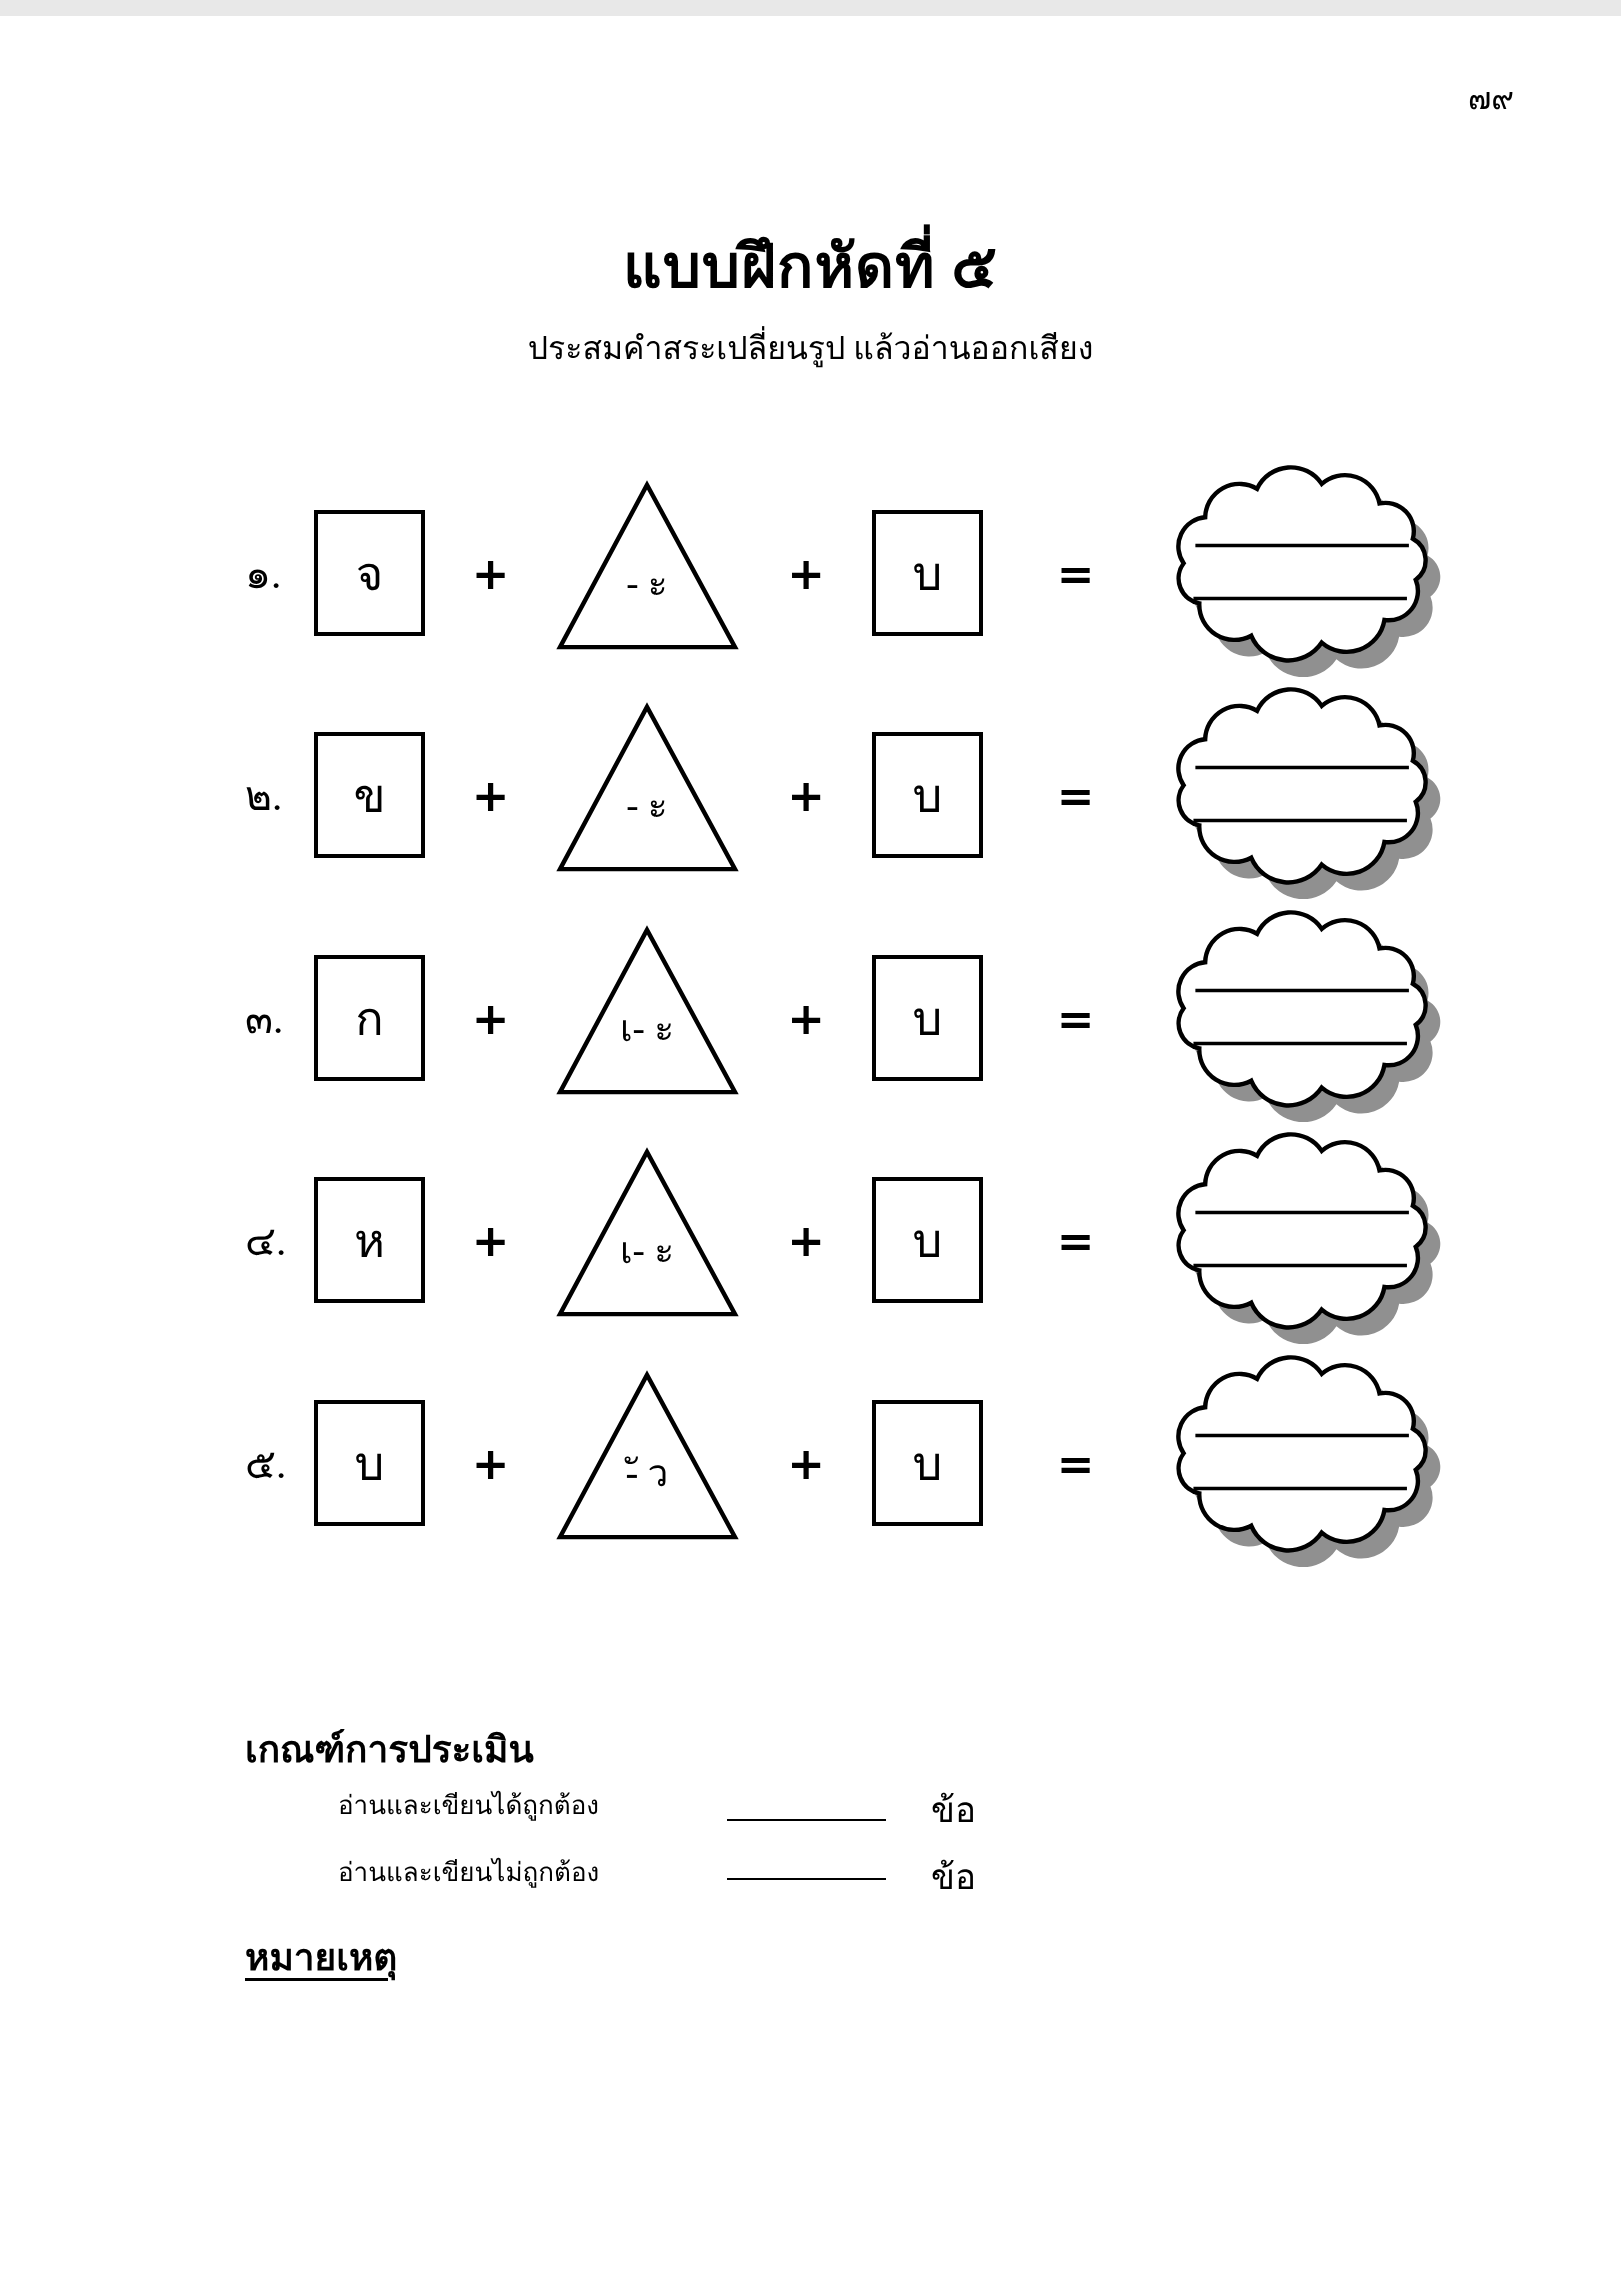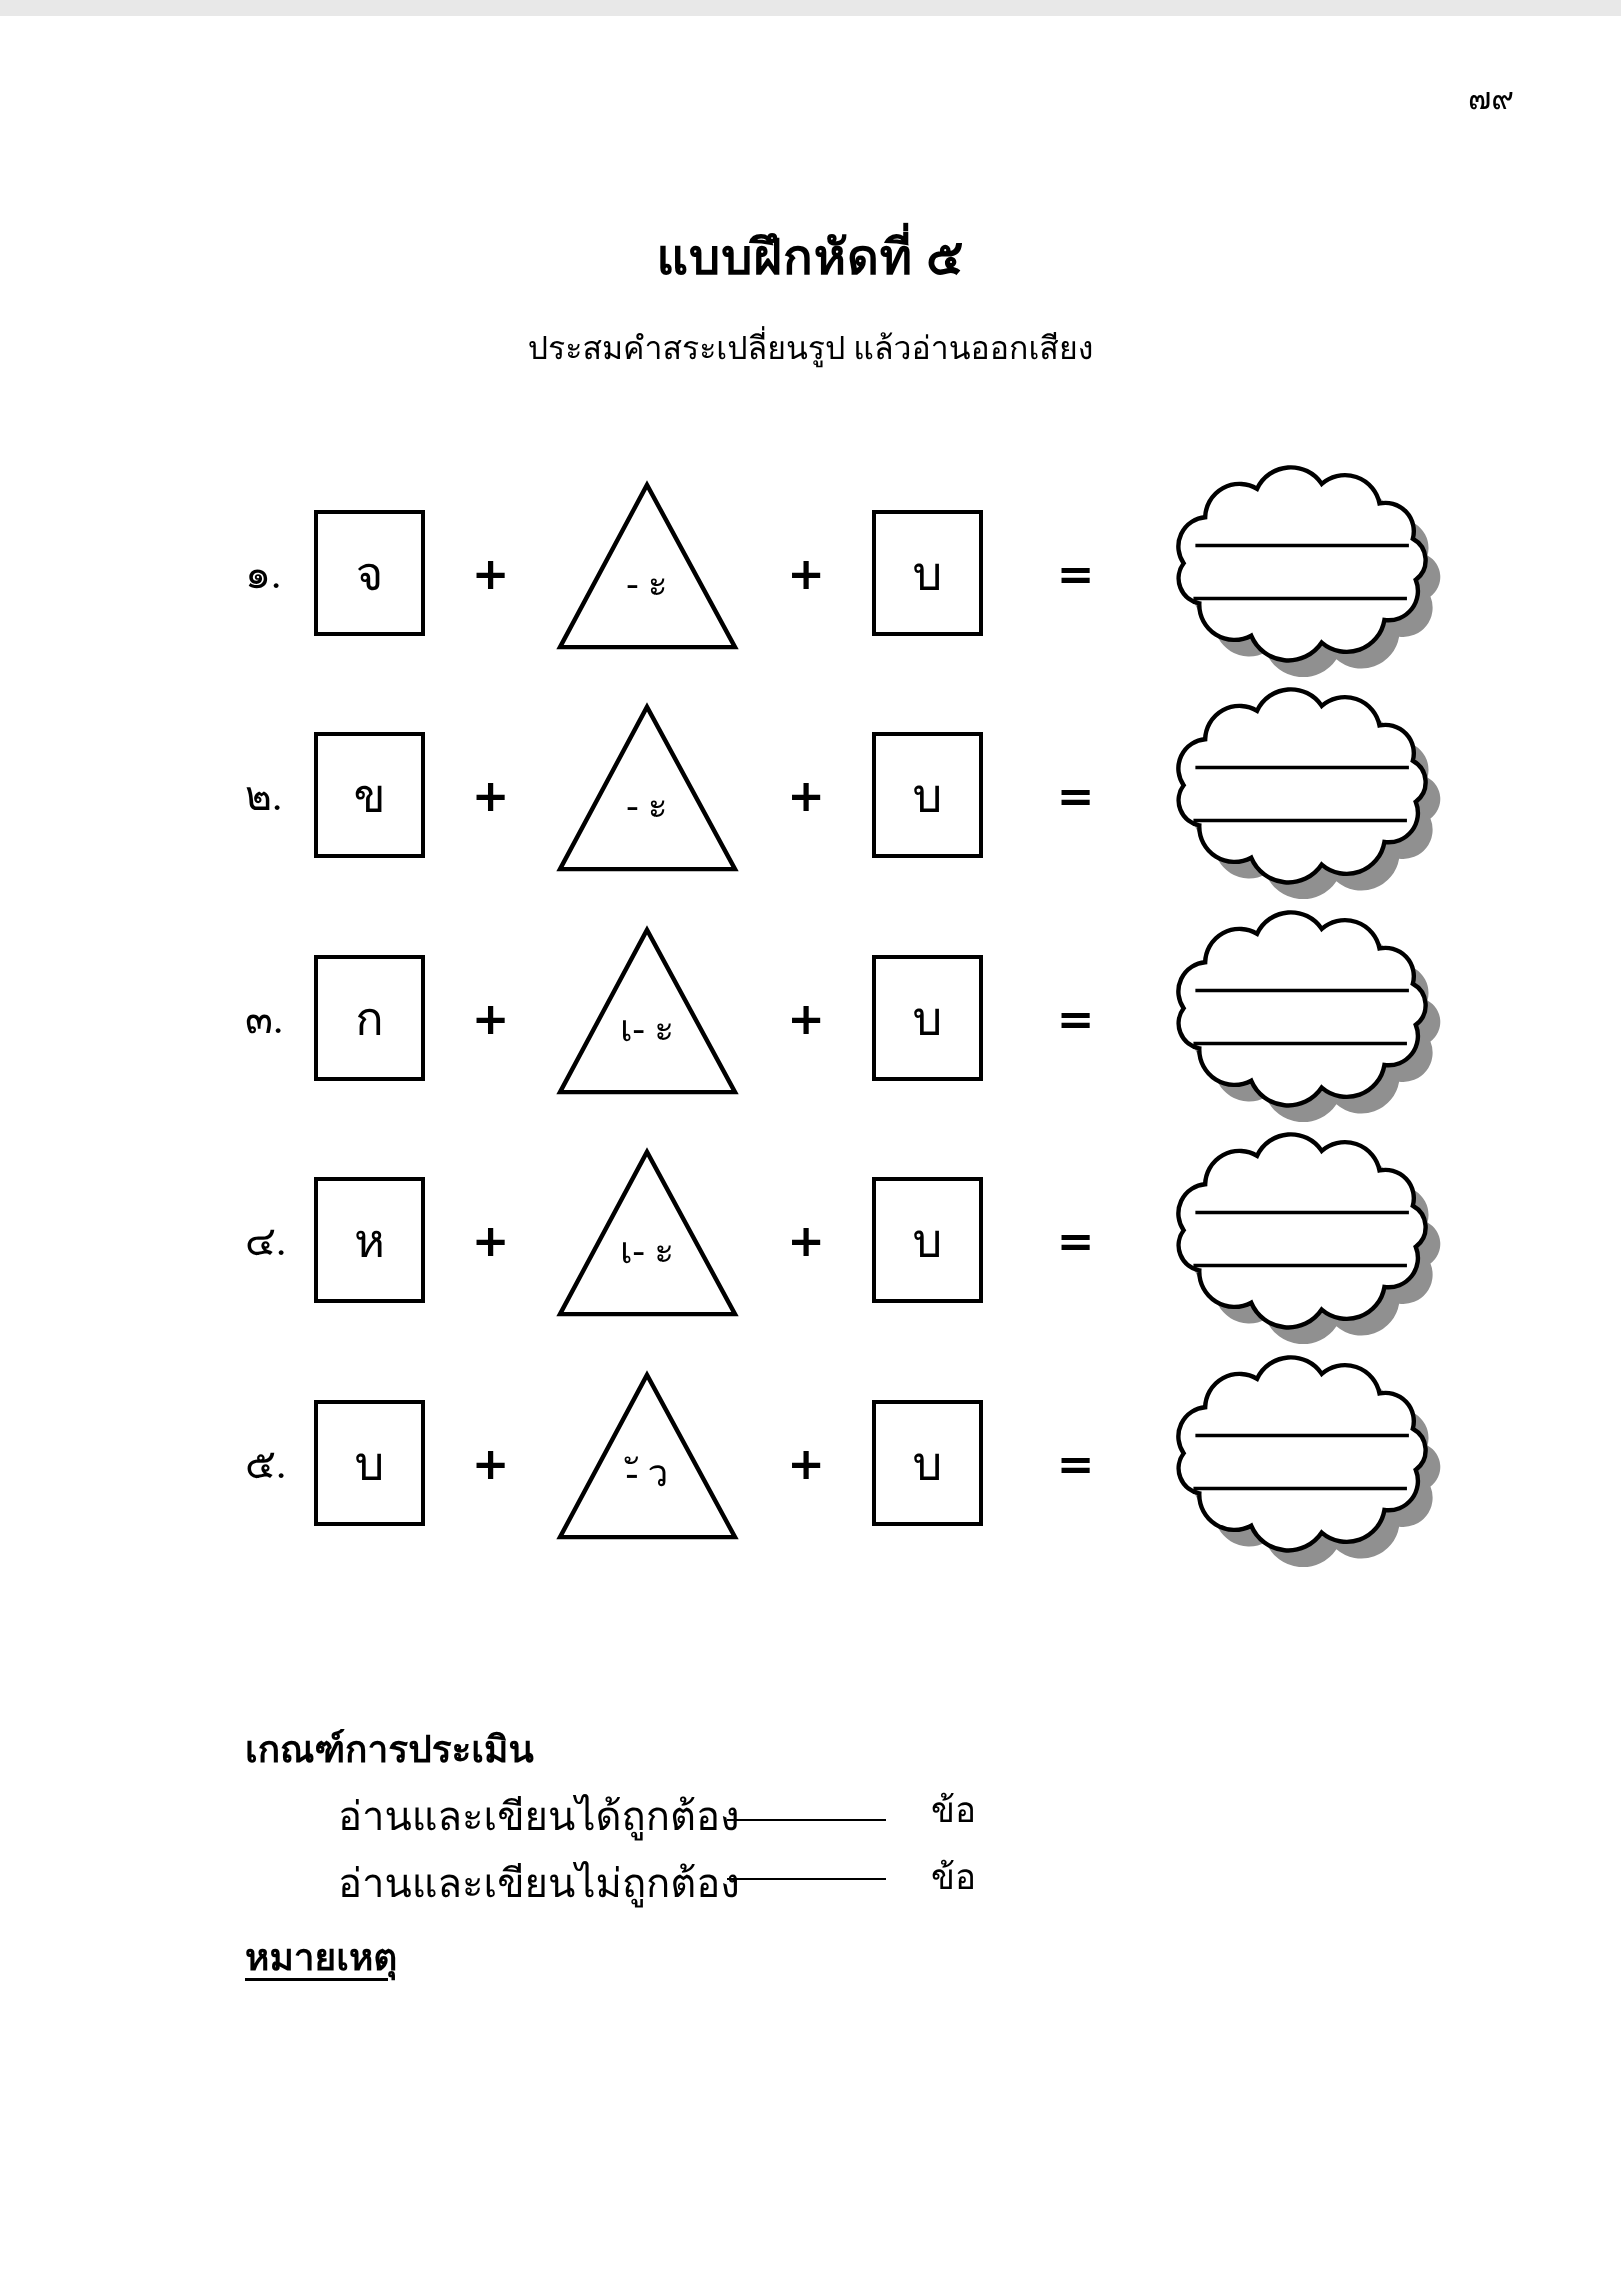--- a/index.html
+++ b/index.html
@@ -3,21 +3,21 @@
 <meta charset="utf-8">
 <style>
   html,body{margin:0;padding:0;background:#e8e8e8;}
   .page{
     position:relative;width:1621px;height:2293px;background:#ffffff;
     font-family:"Liberation Serif","DejaVu Serif",serif;color:#000;
     overflow:hidden;margin:16px auto;
   }
   .abs{position:absolute;}
   .page-number{left:1468px;top:57px;font-size:31px;}
-  .title{left:0;width:100%;top:202px;text-align:center;font-size:49px;font-weight:bold;letter-spacing:1px;}
+  .title{left:0;width:100%;top:202px;text-align:center;font-size:60px;font-weight:bold;letter-spacing:1px;}
   .subtitle{left:0;width:100%;top:306px;text-align:center;font-size:32px;}
 
   .row{
     position:absolute;left:243px;height:222px;
     display:grid;grid-template-columns:71px 113px 127px 186px 132px 113px 181px 294px;
     align-items:center;
   }
   .r0{top:446px}.r1{top:668px}.r2{top:891px}.r3{top:1113px}.r4{top:1336px}
   .num{font-size:41px;padding-left:2px;}
   .cbox{
@@ -31,21 +31,21 @@
   }
   .tri-wrap{position:relative;width:191px;height:174px;margin-top:-13.7px;justify-self:center;}
   .tri-wrap svg{position:absolute;left:0;top:0;}
   .tri-text{
     position:absolute;left:0;right:0;top:86px;text-align:center;
     font-size:37px;line-height:1;
   }
   .cloud-wrap{position:relative;width:286px;height:221px;justify-self:start;}
 
   .crit-header{left:245px;top:1703px;font-size:37px;font-weight:bold;}
-  .crit-label{font-size:40px;}
+  .crit-label{font-size:26px;}
   .cl1{left:338px;top:1768px;}
   .cl2{left:338px;top:1835px;}
   .blank{height:0;border-bottom:2px solid #000;width:159px;}
   .bl1{left:727px;top:1803px;}
   .bl2{left:727px;top:1862px;}
   .unit{font-size:35px;}
   .u1{left:931px;top:1766px;}
   .u2{left:931px;top:1833px;}
   .note-label{left:245px;top:1911px;font-size:37px;font-weight:bold;text-decoration:underline;text-underline-offset:7.8px;}
   .note-text{left:443px;top:1913px;font-size:36px;}

